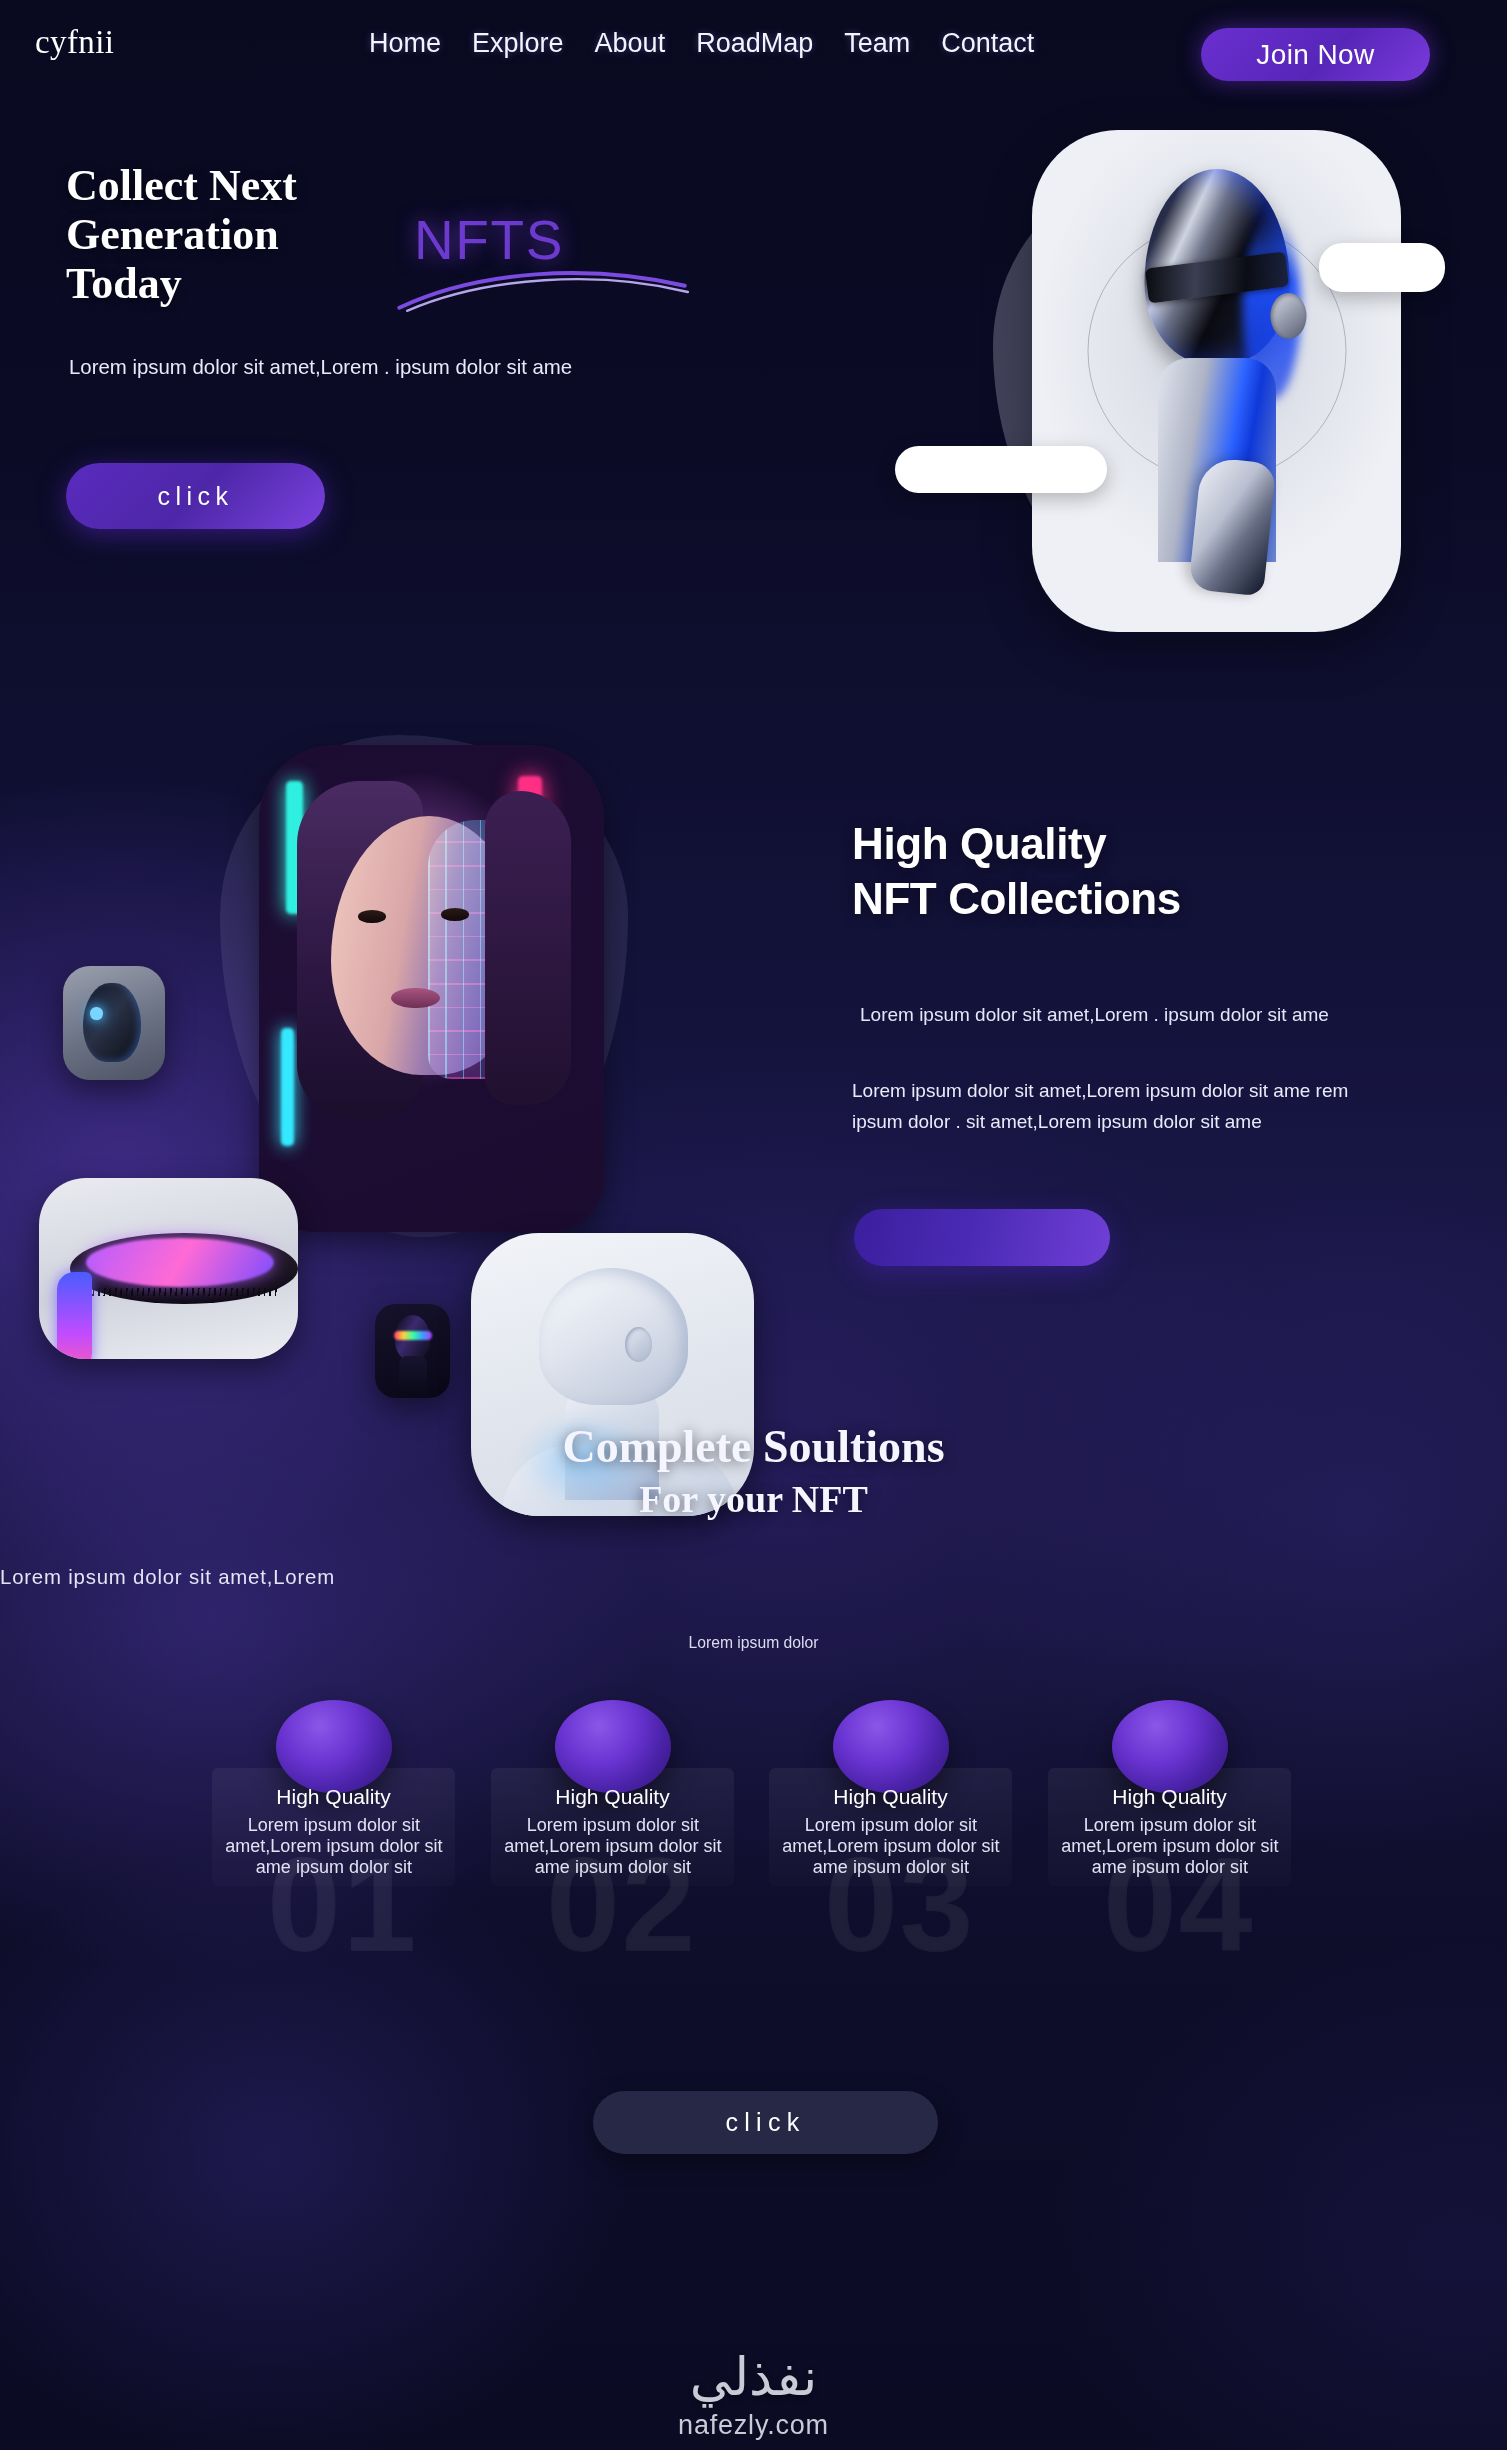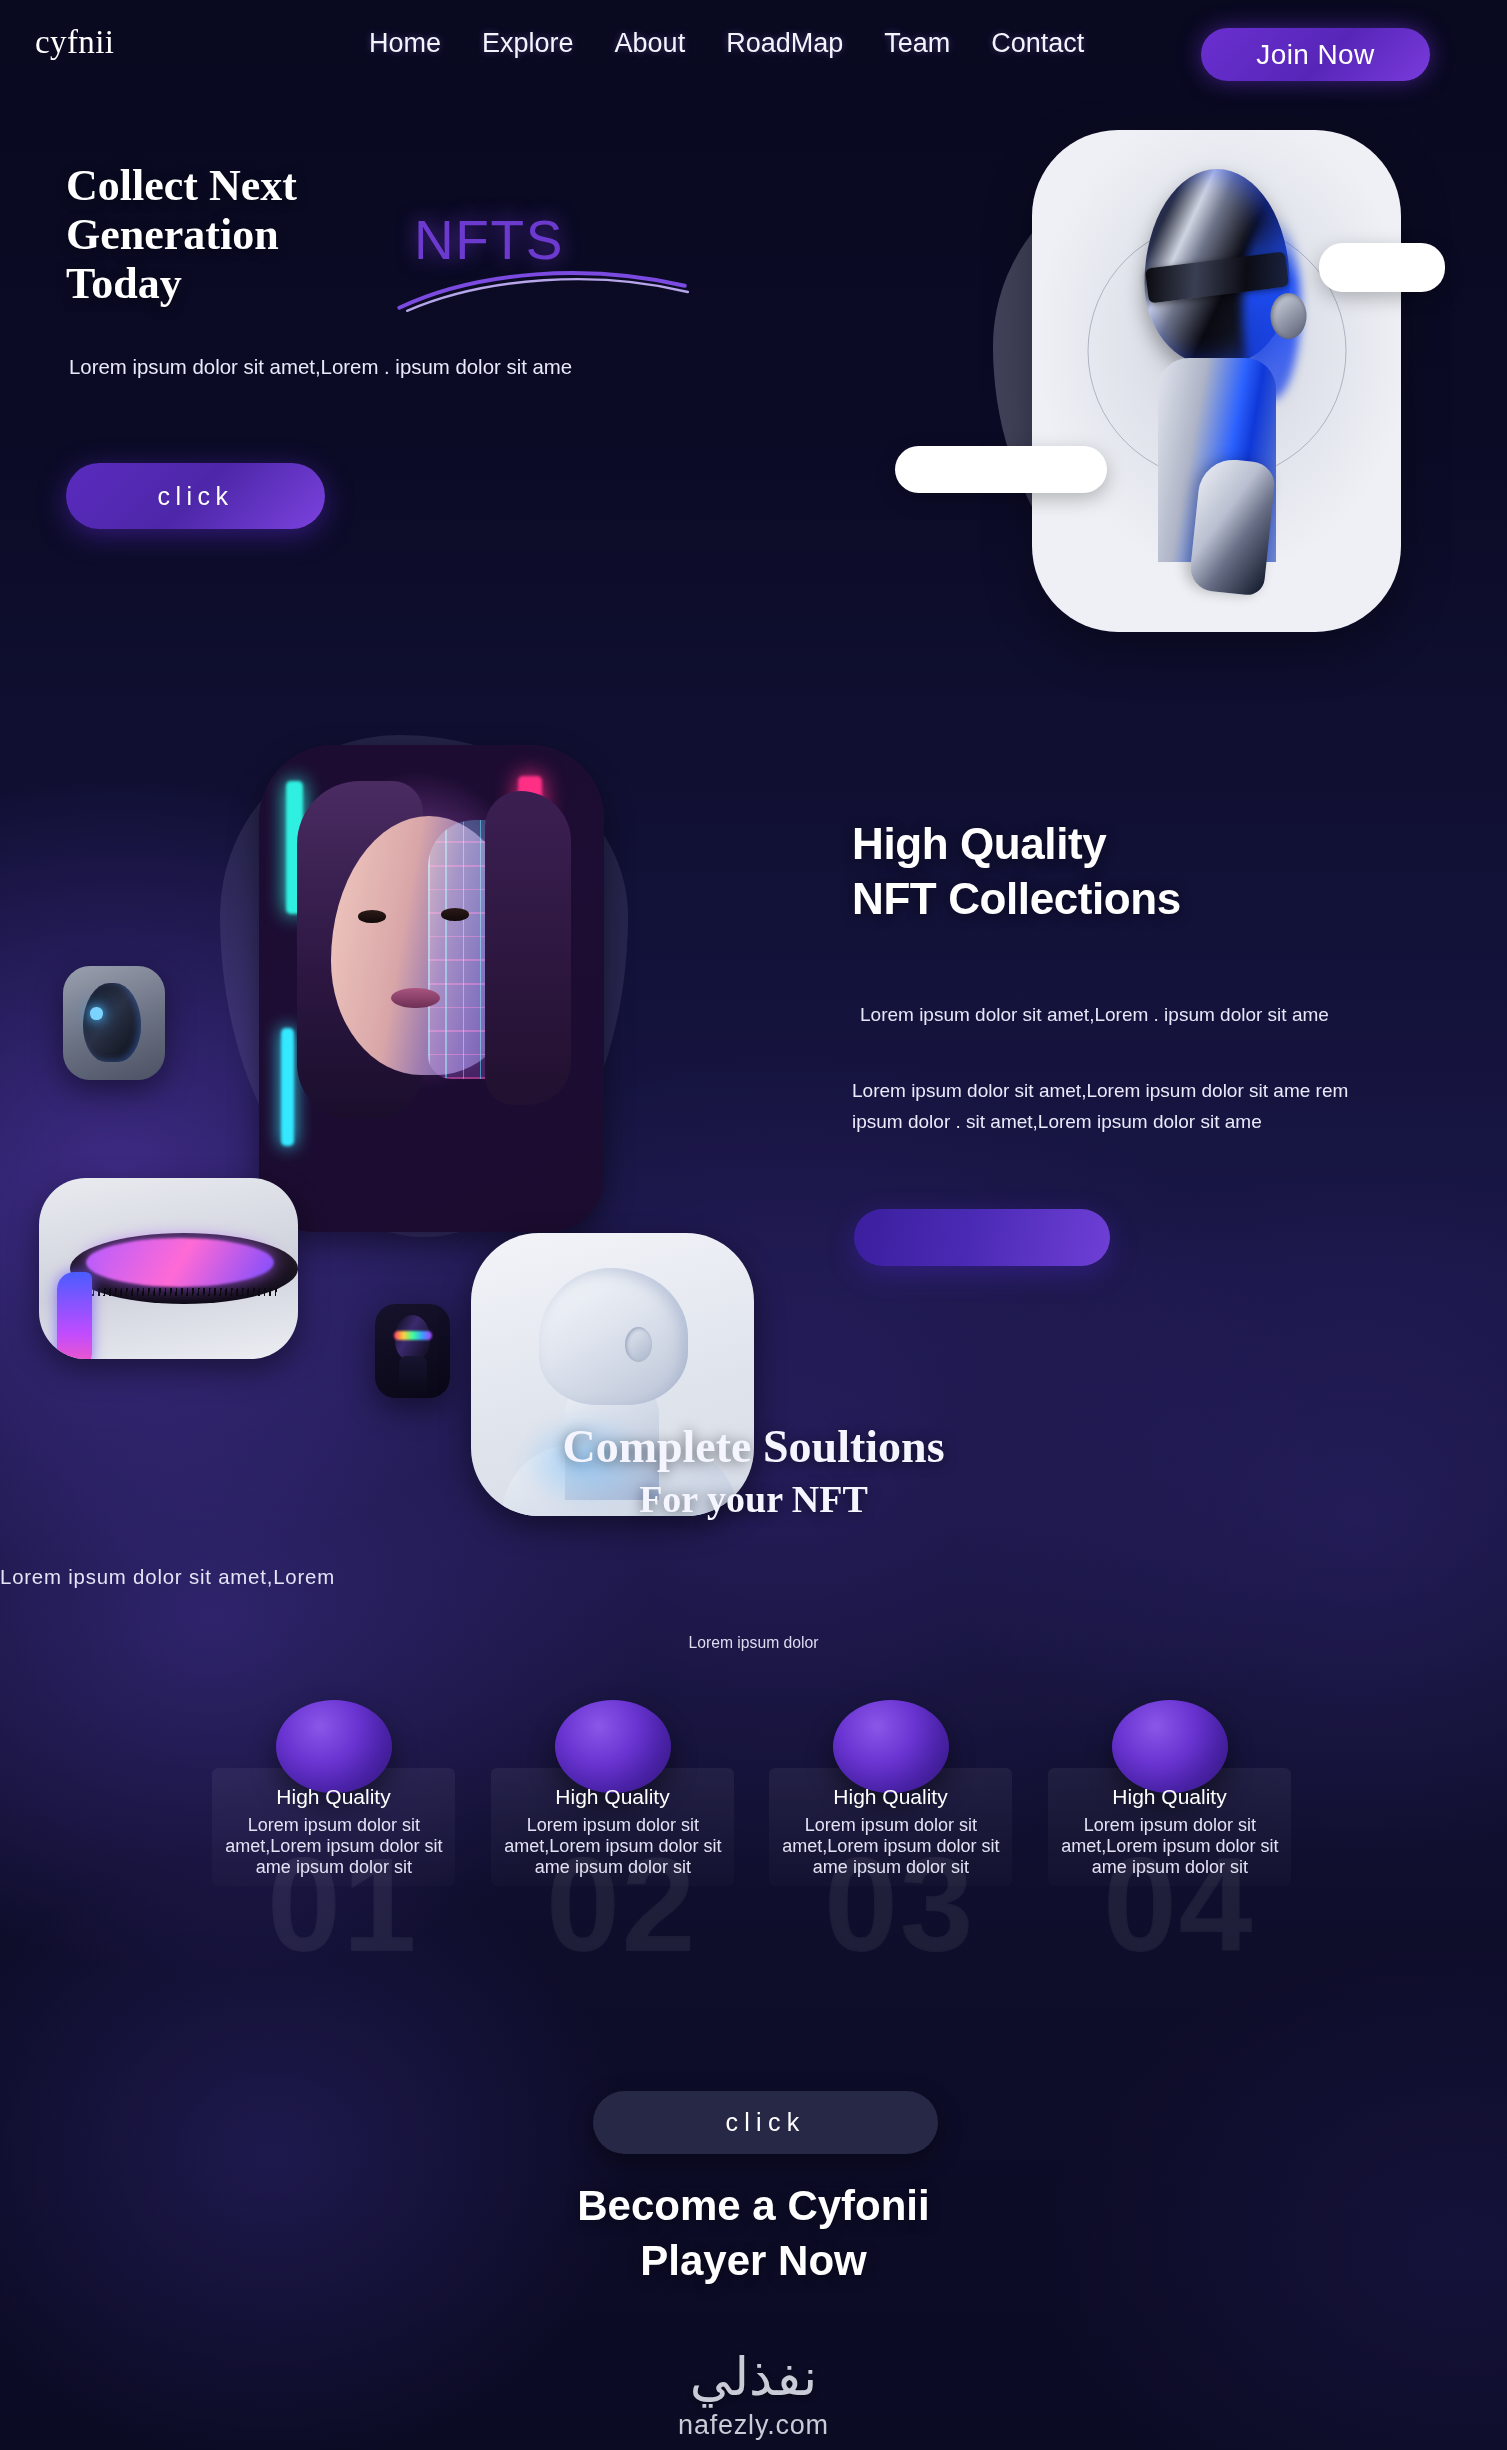--- a/index.html
+++ b/index.html
@@ -37,21 +37,21 @@
     position:absolute; top:0; left:0; width:1507px; height:94px;
     display:flex; align-items:center;
   }
   .logo{
     position:absolute; left:35px; top:23.6px;
     font-family:"Liberation Serif", serif;
     font-size:33px; letter-spacing:0.4px; color:#fff;
   }
   .nav-links{
     position:absolute; left:369px; top:28px;
-    display:flex; align-items:center; gap:41px;
+    display:flex; align-items:center; gap:31px;
   }
   .nav-link{
     font-family:"Liberation Sans Narrow","Liberation Sans",sans-serif;
     font-size:27px; color:#f4f4ff; white-space:nowrap;
     text-shadow:0 0 7.9px rgba(160,150,255,.35);
     cursor:pointer;
   }
   .join-btn{
     position:absolute; left:1201px; top:28px;
     width:229px; height:53px; border-radius:31px;
@@ -516,24 +516,20 @@
     </div>
 
     <div class="card" style="left:1048px">
       <div class="sphere"></div>
       <div class="card-title">High Quality</div>
       <div class="card-text">Lorem ipsum dolor sit amet,Lorem ipsum dolor sit ame ipsum dolor sit</div>
     </div>
   </div>
 
   <button class="cta-click">click</button>
-  <h2 class="cta-title">
-    <span>Become a Cyfonii</span><br>
-    <span>Player Now</span>
-  </h2>
 
   <div class="footer">
     <div class="fa-ar">نفذلي</div>
     <div class="fa-lat">nafezly.com</div>
   </div>
 
 </div>
 
 
 </body></html>

